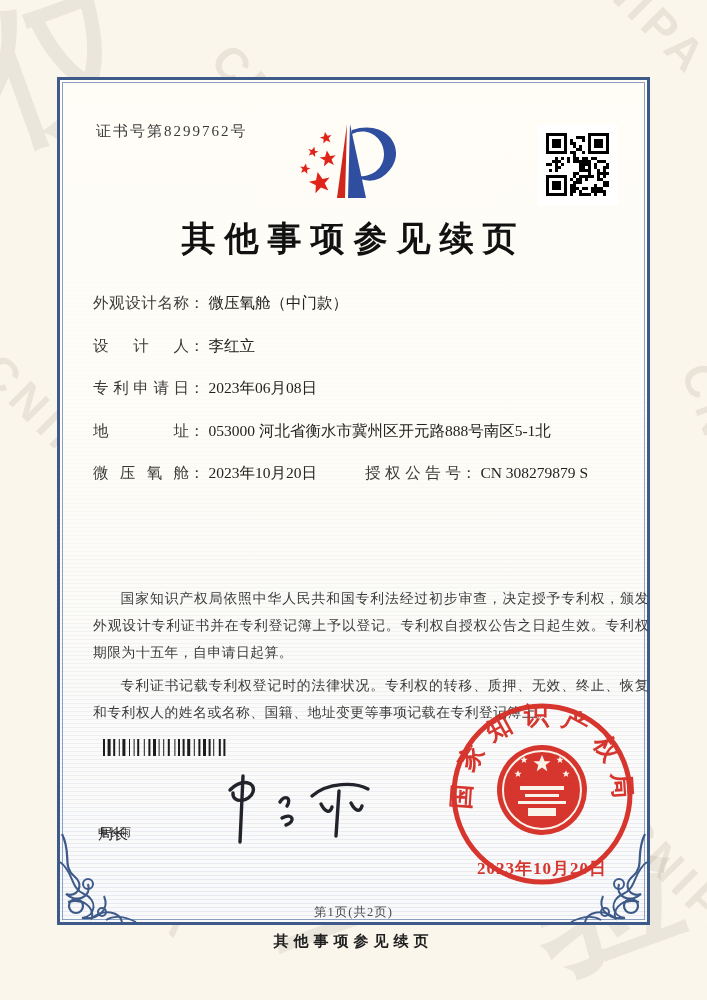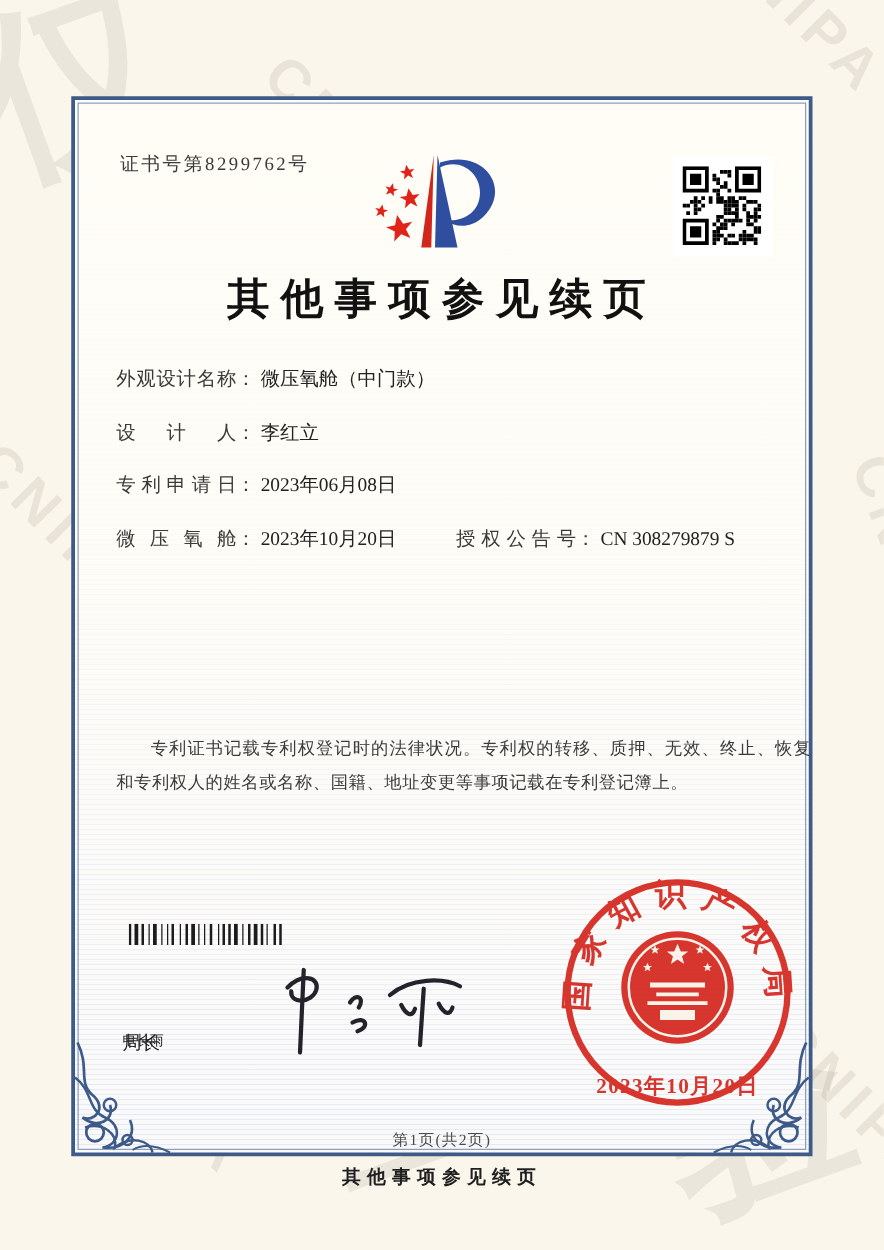--- a/index.html
+++ b/index.html
@@ -290,27 +290,31 @@
     <div class="fields">
       <div class="field-row">
         <span class="field-label">外观设计名称</span><span class="field-colon">：</span><span class="field-value">微压氧舱（中门款）</span>
       </div>
       <div class="field-row">
         <span class="field-label">设计人</span><span class="field-colon">：</span><span class="field-value">李红立</span>
       </div>
       <div class="field-row">
         <span class="field-label">专利申请日</span><span class="field-colon">：</span><span class="field-value">2023年06月08日</span>
       </div>
+      <div class="field-row">
+        <span class="field-label">地址</span><span class="field-colon">：</span><span class="field-value">053000 河北省衡水市冀州区开元路888号南区5-1北</span>
+      </div>
       <div class="field-row field-pair">
         <span><span class="field-label">微压氧舱</span><span class="field-colon">：</span><span class="field-value">2023年10月20日</span></span>
         <span class="second"><span class="field-label">授权公告号</span><span class="field-colon">：</span><span class="field-value">CN 308279879 S</span></span>
       </div>
     </div>
 
     <div class="paras">
+      <p>国家知识产权局依照中华人民共和国专利法经过初步审查，决定授予专利权，颁发外观设计专利证书并在专利登记簿上予以登记。专利权自授权公告之日起生效。专利权期限为十五年，自申请日起算。</p>
       <p>专利证书记载专利权登记时的法律状况。专利权的转移、质押、无效、终止、恢复和专利权人的姓名或名称、国籍、地址变更等事项记载在专利登记簿上。</p>
     </div>
 
     <div class="barcode">
       <svg id="barcode-svg" viewBox="0 0 185 17" width="185" height="17">
           <rect x="0" y="0" width="2" height="17" fill="#1c1c1c"></rect>
           <rect x="4.6" y="0" width="3" height="17" fill="#1c1c1c"></rect>
           <rect x="10.2" y="0" width="2" height="17" fill="#1c1c1c"></rect>
           <rect x="15.799999999999999" y="0" width="1" height="17" fill="#1c1c1c"></rect>
           <rect x="19.4" y="0" width="3" height="17" fill="#1c1c1c"></rect>

